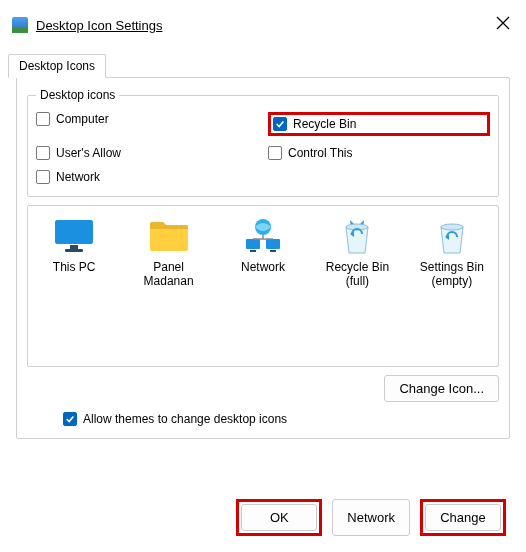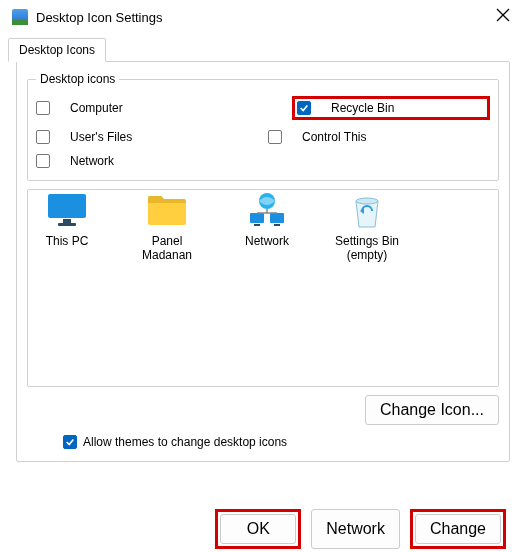--- a/index.html
+++ b/index.html
@@ -1,42 +1,42 @@
 <!DOCTYPE html>
 <html><head>
 <meta charset="utf-8">
 <style>
 * { box-sizing: border-box; margin: 0; padding: 0; font-family: "Segoe UI", Tahoma, sans-serif; font-size: 12px; }
 body { background: #fff; width: 526px; height: 552px; position: relative; }
-.titlebar { display: flex; align-items: center; padding: 8px 12px; }
+.titlebar { display: flex; align-items: center; padding: 16px 12px; text-decoration: underline; }
 .titlebar .appicon { width: 16px; height: 16px; margin-right: 8px; background: linear-gradient(#4aa0f0,#2c6bc0); border-radius: 2px; position: relative; }
 .titlebar .appicon::after { content:""; position:absolute; bottom:0; left:0; width:100%; height:5px; background:#3b8f3b; }
 .title { font-size: 13px; color: #000; }
 .close { margin-left: auto; font-size: 16px; font-weight: 300; padding: 0 4px; cursor: default; }
 .tab-area { padding: 4px 8px 0 8px; }
 .tab { display: inline-block; border: 1px solid #d0d0d0; border-bottom: 1px solid #fff; background:#fff; padding: 4px 10px; border-radius: 2px 2px 0 0; cursor: default; }
 .tab-body { border: 1px solid #d0d0d0; margin: -1px 8px 8px 8px; padding: 10px; border-radius: 0 2px 2px 2px; }
 fieldset { border: 1px solid #d0d0d0; border-radius: 2px; padding: 10px 8px 12px 8px; margin-bottom: 8px; }
 legend { padding: 0 4px; color: #000; }
 .check-grid { display: grid; grid-template-columns: 1fr 1fr; column-gap: 10px; row-gap: 10px; }
-.checkbox { display: flex; align-items: center; gap: 20px; }
+.checkbox { display: flex; gap: 6px; }
 .cb { width: 14px; height: 14px; border: 1px solid #777; border-radius: 2px; display: flex; align-items: center; justify-content: center; background:#fff; }
 .cb.checked { background: #0067c0; border-color: #0067c0; }
 .cb.checked svg { display:block; }
 .cb svg { display:none; width: 10px; height: 10px; fill: none; stroke: #fff; stroke-width: 2; }
-.hi { border: 3px solid #d40000; padding: 2px 6px 2px 2px; margin-left: 24px; }
+.hi { border: 3px solid #d40000; padding: 2px 6px 2px 2px; }
 .hi .checkbox { margin:0; }
-.icon-list { border: 1px solid #d0d0d0; border-radius: 2px; height: 198px; display: flex; gap: 22px; align-items: flex-start; }
+.icon-list { border: 1px solid #d0d0d0; border-radius: 2px; padding: 10px; height: 162px; display: flex; gap: 22px; align-items: flex-start; }
 .iconitem { width: 78px; text-align: center; }
 .iconbox { width: 48px; height: 40px; margin: 0 auto 4px auto; display:flex; align-items:center; justify-content:center; }
 .iconlabel { line-height: 1.2; }
 .btn-row { display: flex; justify-content: flex-end; gap: 8px; margin: 8px 0 8px 0; }
-button.win { background: #fdfdfd; border: 1px solid #ccc; border-radius: 3px; padding: 5px 14px; font-size: 16px; cursor: default; min-width: 76px; }
+button.win { background: #fdfdfd; border: 1px solid #ccc; border-radius: 3px; padding: 5px 14px; font-size: 13px; cursor: default; min-width: 76px; }
 .allow-row { display: flex; align-items: center; gap: 6px; padding: 2px 0; margin-left: 36px; }
-.bottom-bar { position:absolute; left:0; right:0; bottom:3px; display:flex; justify-content:flex-end; gap:10px; padding: 0 20px; }
+.bottom-bar { position:absolute; left:0; right:0; bottom:16px; display:flex; justify-content:flex-end; gap:10px; padding: 0 20px; }
 .hi-btn { border: 3px solid #d40000; padding: 2px; }
 
 svg.monitor-blue .screen{ fill:#1b8fe0; }
 svg.monitor-blue .stand{ fill:#2a4a66; }
 </style>
 </head>
 <body>
 
 <div class="titlebar">
   <div class="appicon"></div>
@@ -65,21 +65,21 @@
             <span class="cb checked">
                 <svg viewBox="0 0 12 12">
                   <polyline points="2,6 5,9 10,3"></polyline>
                 </svg>
               </span>
             <span>Recycle Bin</span>
           </div>
         </div>
         <div class="checkbox">
           <span class="cb"></span>
-          <span>User's Files</span>
+          <span>User's Allow</span>
         </div>
         <div class="checkbox">
           <span class="cb"></span>
           <span>Control This</span>
         </div>
         <div class="checkbox">
           <span class="cb"></span>
           <span>Network</span>
         </div>
       </div>
@@ -117,20 +117,33 @@
               <line x1="21" y1="18" x2="21" y2="22" stroke="#888" stroke-width="1.5"></line>
               <line x1="11" y1="22" x2="31" y2="22" stroke="#888" stroke-width="1.5"></line>
             </svg>
         </div>
         <div class="iconlabel">Network</div>
       </div>
       <div class="iconitem">
         <div class="iconbox">
           <svg width="34" height="38" viewBox="0 0 34 38">
               <path d="M6 10 L28 10 L25 36 L9 36 Z" fill="#e6f4fb" stroke="#8bbfd9"></path>
+              <path d="M10 3 L16 9 L11 11 Z" fill="#2f9bd6"></path>
+              <path d="M24 3 L18 9 L23 11 Z" fill="#2f9bd6"></path>
+              <ellipse cx="17" cy="10" rx="11" ry="3" fill="#cde8f5" stroke="#8bbfd9"></ellipse>
+              <path d="M12 17 a5 5 0 1 1 10 0" fill="none" stroke="#2f9bd6" stroke-width="2"></path>
+              <polygon points="10,17 14,14 14,20" fill="#2f9bd6"></polygon>
+            </svg>
+        </div>
+        <div class="iconlabel">Recycle Bin (full)</div>
+      </div>
+      <div class="iconitem">
+        <div class="iconbox">
+          <svg width="34" height="38" viewBox="0 0 34 38">
+              <path d="M6 10 L28 10 L25 36 L9 36 Z" fill="#e6f4fb" stroke="#8bbfd9"></path>
               <ellipse cx="17" cy="10" rx="11" ry="3" fill="#cde8f5" stroke="#8bbfd9"></ellipse>
               <path d="M12 20 a5 5 0 1 1 10 0" fill="none" stroke="#2f9bd6" stroke-width="2"></path>
               <polygon points="10,20 14,17 14,23" fill="#2f9bd6"></polygon>
             </svg>
         </div>
         <div class="iconlabel">Settings Bin (empty)</div>
       </div>
     </div>
 
     <div class="btn-row">

